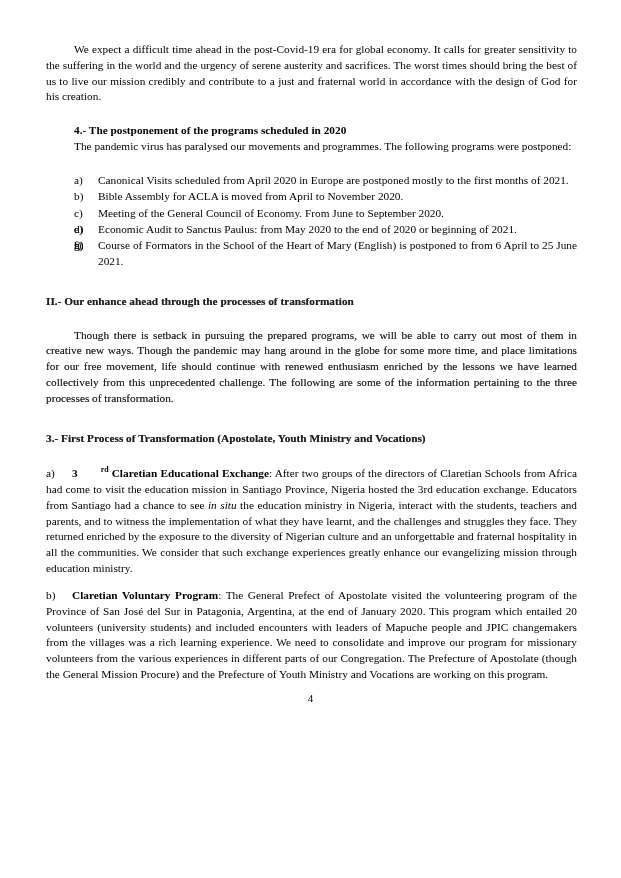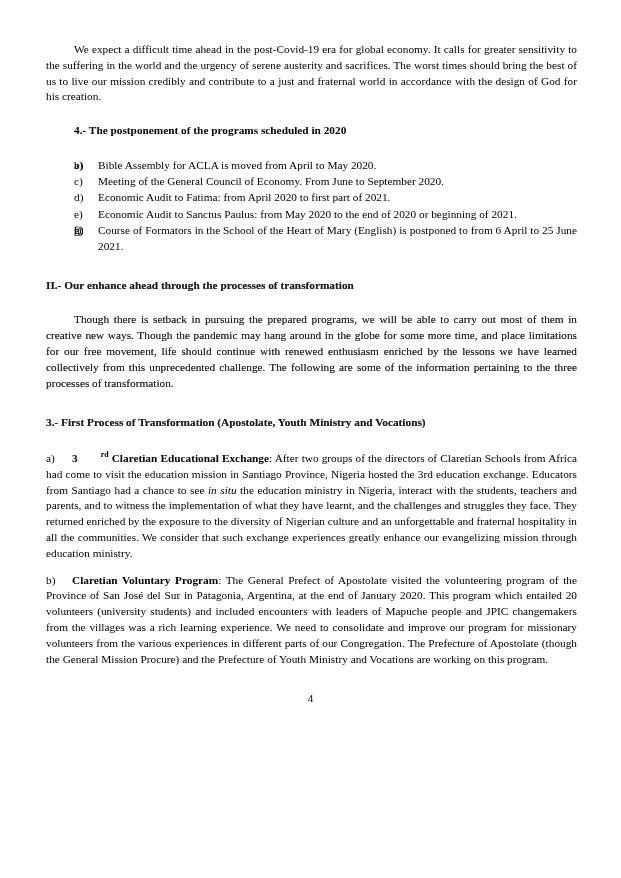--- a/index.html
+++ b/index.html
@@ -29,21 +29,20 @@
   p {
     margin: 0;
   }
   .para {
     text-indent: 28px;
     margin-bottom: 11px;
   }
   .heading {
     font-weight: bold;
     text-indent: 28px;
-    margin-bottom: 11px;
   }
   .heading-left {
     font-weight: bold;
     text-indent: 0;
     margin-bottom: 11px;
   }
   .list {
     margin: 0 0 11px 0;
     padding: 0;
     list-style: none;
@@ -97,28 +96,29 @@
 
 <div class="page">
   <div class="body-text">
 
     <p class="para">We expect a difficult time ahead in the post-Covid-19 era for global economy. It calls for greater sensitivity to the suffering in the world and the urgency of serene austerity and sacrifices. The worst times should bring the best of us to live our mission credibly and contribute to a just and fraternal world in accordance with the design of God for his creation.</p>
 
     <div class="spacer-sm"></div>
 
     <p class="heading">4.- The postponement of the programs scheduled in 2020</p>
 
+    <p class="para">The pandemic virus has paralysed our movements and programmes. The following programs were postponed:</p>
 
     <div class="spacer-sm"></div>
 
     <ul class="list">
-      <li><span class="marker">a)</span></li>
-      <li><span class="marker">b)</span><span>Bible Assembly for ACLA is moved from April to May 2020.</span></li>
+      <li><span class="marker">a)</span><span>Canonical Visits scheduled from April 2020 in Europe are postponed mostly to the first months of 2021.</span></li>
+      <li><span class="marker">b)</span><span>Bible Assembly for ACLA is moved from April to November 2020.</span></li>
       <li><span class="marker">c)</span><span>Meeting of the General Council of Economy. From June to September 2020.</span></li>
-      <li><span class="marker">d)</span><span>Economic Audit to Fatima: from April 2020 to first part of 2021.</span></li>
+      <li><span class="marker">d)</span></li>
       <li><span class="marker">e)</span><span>Economic Audit to Sanctus Paulus: from May 2020 to the end of 2020 or beginning of 2021.</span></li>
       <li class="blurry"><span class="marker">f)</span></li>
       <li class="blurry"><span class="marker">g)</span></li>
       <li><span class="marker">h)</span><span>Course of Formators in the School of the Heart of Mary (English) is postponed to from 6 April to 25 June 2021.</span></li>
     </ul>
 
     <div class="spacer-md"></div>
 
     <p class="heading-left blurry">II.- Our enhance ahead through the processes of transformation</p>
 

